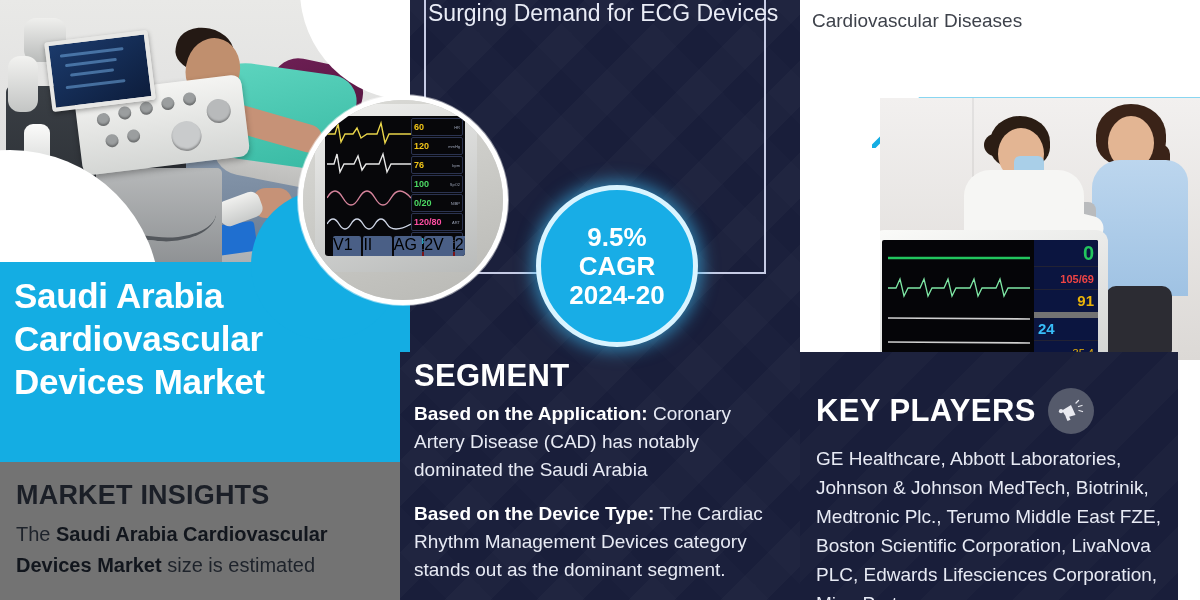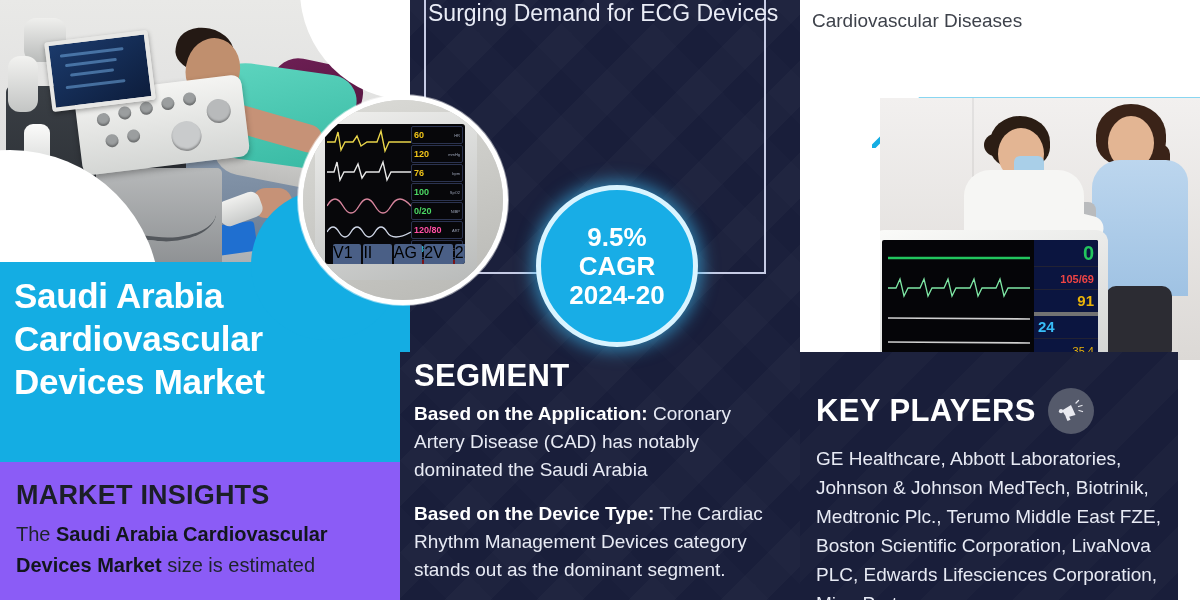--- a/index.html
+++ b/index.html
@@ -5,21 +5,21 @@
   html,body{margin:0;padding:0;}
   body{
     width:1200px;height:600px;overflow:hidden;
     background:#ffffff;
     font-family:"Liberation Sans","DejaVu Sans",sans-serif;
     -webkit-font-smoothing:antialiased;
   }
   .page{position:relative;width:1200px;height:600px;overflow:hidden;background:#fff;}
 
   
-  .col-left{position:absolute;left:0;top:0;width:400px;height:600px;background:#8b5cf6;overflow:hidden;}
+  .col-left{position:absolute;left:0;top:0;width:400px;height:600px;background:#737373;overflow:hidden;}
   .col-mid{position:absolute;left:400px;top:0;width:400px;height:600px;background:#ffffff;overflow:hidden;}
   .col-right{position:absolute;left:800px;top:0;width:400px;height:600px;background:#ffffff;overflow:hidden;}
 
   
   .ultra-photo{
     position:absolute;left:0;top:0;width:400px;height:300px;overflow:hidden;
     background:#d8d8d6;
   }
   
   .ultra-photo .wall{position:absolute;inset:0;background:
@@ -100,21 +100,21 @@
   .mid-trendline{position:absolute;left:2px;top:0;width:396px;
       font-size:23px;line-height:27px;color:#e9ecf6;font-weight:500;}
   .mid-trendline .ln{padding-left:26px;}
 
   .monitor-circle{
     position:absolute;left:298px;top:95px;width:200px;height:200px;border-radius:50%;
     border:5px solid #ffffff;overflow:hidden;background:#cfcfcd;box-shadow:0 0 0 1px rgba(255,255,255,.5);
   }
   .mon-bg{position:absolute;inset:0;background:linear-gradient(160deg,#dcdcd8,#b8b8b4);}
   .mon-chair{position:absolute;left:78px;top:24px;width:84px;height:120px;border-radius:30px 30px 8px 8px;background:#e3d7bb;}
-  .mon-case{position:absolute;left:12px;top:12px;width:162px;height:168px;border-radius:12px;
+  .mon-case{position:absolute;left:12px;top:4px;width:162px;height:168px;border-radius:12px;
       background:linear-gradient(160deg,#f0f0ee,#b9bbba);text-decoration:underline;}
   .mon-screen{position:absolute;left:10px;top:12px;width:140px;height:140px;background:#07070a;border-radius:3px;overflow:hidden;}
   .mon-waves{position:absolute;left:2px;top:2px;width:84px;height:120px;}
   .mon-vals{position:absolute;right:2px;top:2px;width:52px;height:136px;}
   .vrow{height:16px;margin-bottom:1px;border:1px solid #2b3350;border-radius:2px;display:flex;align-items:center;padding:0 2px;}
   .vrow b{font-size:9px;font-weight:bold;line-height:9px;}
   .vrow s{font-size:4px;text-decoration:none;margin-left:auto;color:#9aa2b5;}
   .mon-btns{position:absolute;left:8px;bottom:-2px;width:150px;height:22px;display:flex;gap:2px;}
   .mon-btns span{flex:1;background:#4a5f86;border-radius:2px;}
 
@@ -343,21 +343,21 @@
             <line x1="2" y1="72" x2="144" y2="73" stroke="#cfcfcf" stroke-width="1.6"></line>
             <line x1="2" y1="96" x2="144" y2="97" stroke="#cfcfcf" stroke-width="1.6"></line>
           </svg>
           <div class="r-side">
             <div style="padding:3px 4px;border-bottom:1px solid #223; display:flex;align-items:center;justify-content:flex-end">
               <span style="font-size:20px;font-weight:bold;line-height:20px;color:#22c55e">0</span>
             </div>
             <div style="padding:2px 4px;border-bottom:1px solid #223;text-align:right">
               <span style="font-size:11px;font-weight:bold;color:#ef4444">105/69</span>
             </div>
-            <div style="padding:2px 4px;border-bottom:4px solid #737373;text-align:right">
+            <div style="padding:2px 4px;border-bottom:6px solid #737373;text-align:right">
               <span style="font-size:15px;font-weight:bold;color:#eab308">91</span>
             </div>
             <div style="padding:2px 4px;border-bottom:1px solid #223;text-align:left">
               <span style="font-size:15px;font-weight:bold;color:#38bdf8">24</span>
             </div>
             <div style="padding:2px 4px;text-align:right">
               <span style="font-size:11px;font-weight:normal;color:#eab308">35.4</span>
             </div>
           </div>
           <div class="r-botbar">

